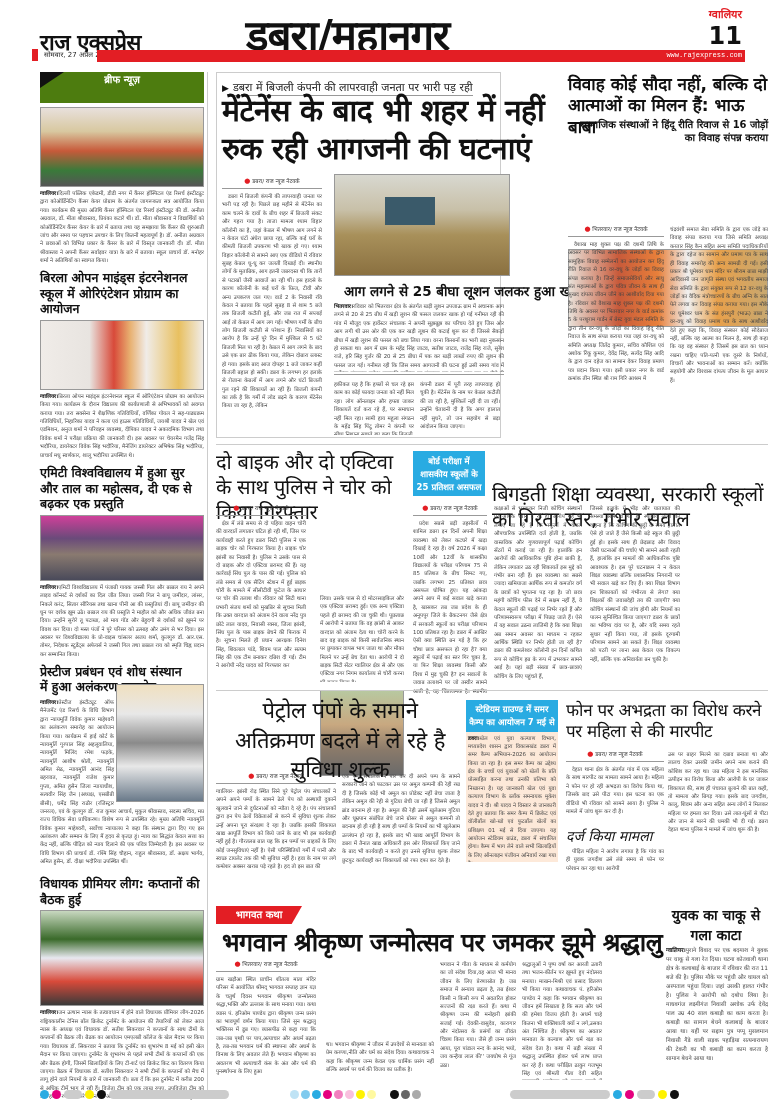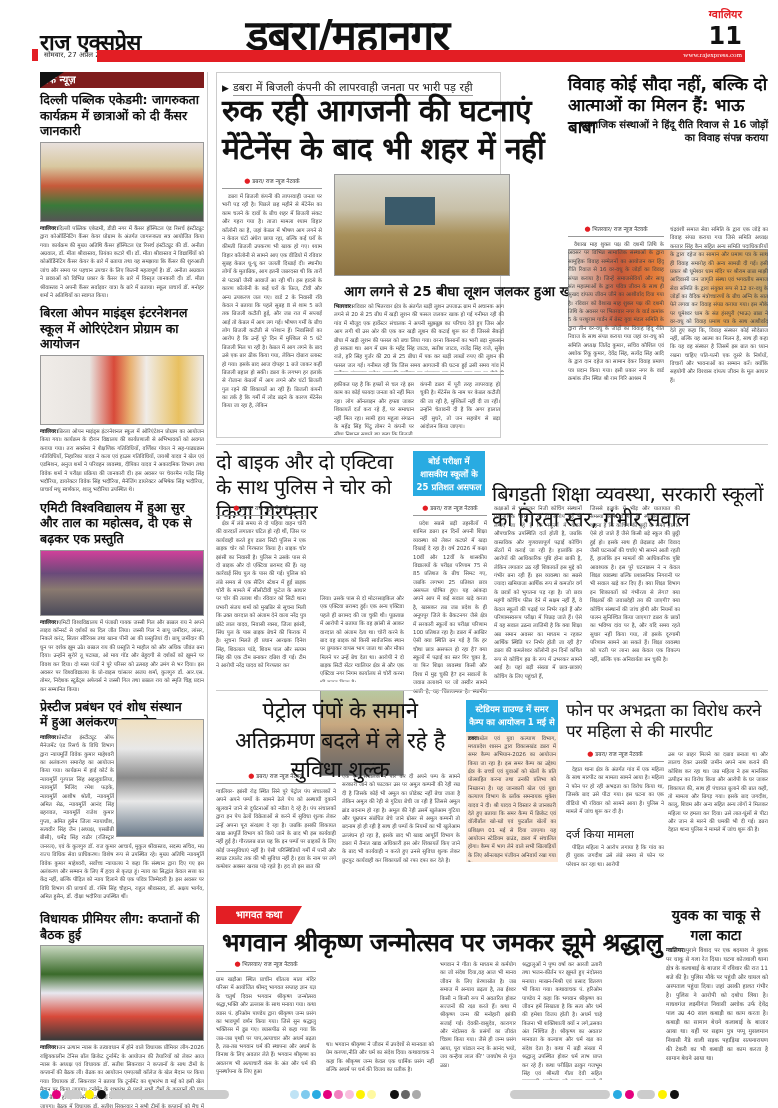--- a/index.html
+++ b/index.html
@@ -3,26 +3,26 @@
 <meta charset="utf-8">
 <style>
   * { box-sizing: border-box; margin: 0; padding: 0; }
   body { width: 778px; height: 1108px; background: #fff; font-family: "DejaVu Sans", sans-serif; color: #222; overflow: hidden; position: relative; }
   .abs { position: absolute; }
   .masthead-brand { left: 40px; top: 26px; font-size: 22px; font-weight: bold; color: #111; letter-spacing: -0.5px; font-family: "DejaVu Serif", serif; }
   .masthead-date-bar { left: 32px; top: 49px; width: 6px; height: 12px; background: #e31e24; }
   .masthead-date { left: 44px; top: 50px; font-size: 7px; color: #222; }
   .masthead-title { left: 246px; top: 5px; font-size: 42px; font-weight: bold; color: #111; letter-spacing: -1px; font-family: "DejaVu Sans", sans-serif; }
   .masthead-redbar { left: 97px; top: 50px; width: 648px; height: 12px; background: #e31e24; }
-  .masthead-url { right: 36px; top: 51px; font-size: 7px; color: #fff; font-family: Liberation Serif, serif; }
+  .masthead-url { right: 36px; top: 51px; font-size: 7px; color: #fff; font-family: Liberation Mono, monospace; }
   .masthead-city { right: 36px; top: 6px; font-size: 11px; color: #e31e24; font-weight: bold; }
   .masthead-page { right: 36px; top: 22px; font-size: 24px; font-weight: bold; color: #111; }
 
   .col-left { left: 40px; top: 72px; width: 164px; }
-  .brief-banner { position: relative; height: 16px; background: #7f1d1d; color: #fff; font-size: 10px; font-weight: bold; text-align: left; line-height: 16px; margin-bottom: 4px; }
+  .brief-banner { position: relative; height: 31px; background: #4d7c0f; color: #fff; font-size: 10px; font-weight: bold; text-align: center; line-height: 16px; margin-bottom: 4px; }
   .brief-banner::before { content: ""; position: absolute; left: 0; top: 0; border-top: 16px solid #111; border-right: 24px solid transparent; }
   .h-left { font-size: 12.5px; font-weight: bold; line-height: 1.25; color: #111; margin: 3px 0 3px 0; }
   .photo { background: #bbb; border: 1px solid #999; margin: 2px 0; position: relative; overflow: hidden; }
   .body-text { font-size: 5.4px; line-height: 1.55; color: #444; text-align: justify; }
   .body-text b { color: #111; }
   .divider-v { background: #ccc; width: 1px; }
 
   .kicker { font-size: 11px; color: #222; border-bottom: 1px solid #999; padding-bottom: 1px; display: inline-block; }
   .kicker-arrow { color: #111; font-size: 9px; margin-right: 4px; }
   .h-main { font-size: 30px; font-weight: bold; line-height: 1.28; color: #111; letter-spacing: -0.5px; }
@@ -47,21 +47,20 @@
 <div class="abs masthead-title">डबरा/महानगर</div>
 <div class="abs masthead-redbar"></div>
 <div class="abs masthead-url">www.rajexpress.com</div>
 <div class="abs masthead-city">ग्वालियर</div>
 <div class="abs masthead-page">11</div>
 
 <div class="abs col-left">
   <div class="brief-banner"><span>ब्रीफ न्यूज़</span></div>
 
   <div>
-    <div class="h-left">दिल्ली पब्लिक एकेडमी: जागरुकता कार्यक्रम में छात्राओं को दी कैंसर जानकारी</div>
     <div class="photo" style="height:80px;background:linear-gradient(180deg,#e8e0dc 0%,#d8c8a0 30%,#c75a3a 55%,#3a7a3a 80%,#555 100%);"></div>
     <div class="body-text" style="height:78px;overflow:hidden;"><b>ग्वालियर।</b><span>दिल्ली पब्लिक एकेडमी, डीडी नगर में कैंसर हॉस्पिटल एंड रिसर्च इंस्टीट्यूट द्वारा कोऑर्डिनेटिंग कैंसर केयर प्रोग्राम के अंतर्गत जागरूकता सत्र आयोजित किया गया। कार्यक्रम की मुख्य अतिथि कैंसर हॉस्पिटल एंड रिसर्च इंस्टीट्यूट की डॉ. अनीता अग्रवाल, डॉ. मीता श्रीवास्तव, प्रियंका कटारे थीं। डॉ. मीता श्रीवास्तव ने विद्यार्थियों को कोऑर्डिनेटिंग कैंसर केयर के बारे में बताया तथा यह समझाया कि कैंसर की शुरुआती जांच और समय पर पहचान उपचार के लिए कितनी महत्वपूर्ण है। डॉ. अनीता अग्रवाल ने छात्राओं को विभिन्न प्रकार के कैंसर के बारे में विस्तृत जानकारी दी। डॉ. मीता श्रीवास्तव ने अपनी कैंसर सर्वाइवर यात्रा के बारे में बताया। स्कूल प्राचार्य डॉ. मनोहर शर्मा ने अतिथियों का स्वागत किया।</span></div>
   </div>
 
   <div>
     <div class="h-left">बिरला ओपन माइंड्स इंटरनेशनल स्कूल में ओरिएंटेशन प्रोग्राम का आयोजन</div>
     <div class="photo" style="height:70px;background:linear-gradient(90deg,#f0ece8 0%,#e8e4e0 30%,#d84a3a 45%,#e8b070 55%,#f0ece8 65%,#e8c060 85%,#f0ece8 100%);"></div>
     <div class="body-text" style="height:70px;overflow:hidden;"><b>ग्वालियर।</b><span>बिरला ओपन माइंड्स इंटरनेशनल स्कूल में ओरिएंटेशन प्रोग्राम का आयोजन किया गया। कार्यक्रम के दौरान विद्यालय की कार्यप्रणाली से अभिभावकों को अवगत कराया गया। तरा सक्सेना ने शैक्षणिक गतिविधियों, वर्णिका गोयल ने सह-पाठ्यक्रम गतिविधियों, निहारिका यादव ने कला एवं हाउस गतिविधियों, जयश्री यादव ने खेल एवं एडमिशन, अनुज शर्मा ने परिवहन व्यवस्था, दीपिका यादव ने अकादमिक विभाग तथा विवेक शर्मा ने परीक्षा प्रक्रिया की जानकारी दी। इस अवसर पर चेयरमैन गजेंद्र सिंह भदौरिया, डायरेक्टर विवेक सिंह भदौरिया, मैनेजिंग डायरेक्टर अभिषेक सिंह भदौरिया, प्राचार्य मधु स्वर्णकार, शालू भदौरिया उपस्थित थे।</span></div>
   </div>
 
@@ -84,22 +83,22 @@
   </div>
 </div>
 
 <div class="abs divider-v" style="left:207px;top:72px;height:1020px;"></div>
 
 <div class="abs" style="left:216px;top:72px;width:285px;border:1px solid #ccc;height:366px;"></div>
 <div class="abs" style="left:222px;top:76px;">
   <span class="kicker-arrow">▶</span><span class="kicker">डबरा में बिजली कंपनी की लापरवाही जनता पर भारी पड़ रही</span>
 </div>
 <div class="abs h-main" style="left:222px;top:92px;width:290px;white-space:nowrap;">
+  <div>मेंटेनेंस के बाद भी शहर में नहीं</div>
   <div>रुक रही आगजनी की घटनाएं</div>
-  <div>मेंटेनेंस के बाद भी शहर में नहीं</div>
 </div>
 <div class="abs" style="left:222px;top:177px;width:100px;">
   <div class="byline"><span class="dot">●</span> <span>डबरा/ राज न्यूज नेटवर्क</span></div>
   <div class="body-text" style="height:255px;overflow:hidden;text-indent:6px;"><span>डबरा में बिजली कंपनी की लापरवाही जनता पर भारी पड़ रही है। पिछले छह महीने से मेंटेनेंस का काम चलने के दावों के बीच शहर में बिजली संकट और गहरा गया है। ताजा मामला श्याम विहार कॉलोनी का है, जहां केबल में भीषण आग लगने से न केवल घंटों अंधेरा छाया रहा, बल्कि कई घरों के कीमती बिजली उपकरण भी खाक हो गए।</span> <span>श्याम विहार कॉलोनी से सामने आए एक वीडियो में रविवार सुबह केबल धू-धू कर जलती दिखाई दी। स्थानीय लोगों के मुताबिक, आग इतनी जबरदस्त थी कि तारों से पटाखों जैसी आवाजें आ रही थीं। इस हादसे के कारण कॉलोनी के कई घरों के फ्रिज, टीवी और अन्य उपकरण जल गए। वार्ड 2 के निवासी रवि केवल ने बताया कि पहले सुबह 8 से शाम 5 बजे तक बिजली कटौती हुई, और जब रात में सप्लाई आई तो केबल में आग लग गई।</span> <span>भीषण गर्मी के बीच लोग बिजली कटौती से परेशान हैं। निवासियों का आरोप है कि उन्हें पूरे दिन में मुश्किल से 5 घंटे बिजली मिल पा रही है। केबल में आग लगने के बाद उसे एक बार ठीक किया गया, लेकिन दोबारा ब्लास्ट हो गया।</span> <span>इसके बाद आज दोपहर 1 बजे जाकर कहीं बिजली बहाल हो सकी। डबरा के लगभग हर इलाके से रोजाना केबलों में आग लगने और घंटों बिजली गुल रहने की शिकायतें आ रही हैं। बिजली कंपनी का तर्क है कि गर्मी में लोड बढ़ने के कारण मेंटेनेंस किया जा रहा है, लेकिन</span></div>
 </div>
 <div class="abs photo" style="left:334px;top:172px;width:176px;height:102px;background:linear-gradient(180deg,#d8d8d0 0%,#c8c0a8 35%,#a8905a 60%,#8a7040 100%);">
   <div style="position:absolute;left:50px;top:22px;width:50px;height:28px;background:#3a5a6a;"></div>
 </div>
 <div class="abs h-sub" style="left:344px;top:282px;white-space:nowrap;">आग लगने से 25 बीघा लूशन जलकर हुआ खाक</div>
 <div class="abs body-text" style="left:334px;top:302px;width:170px;height:70px;overflow:hidden;"><b>भितरवार।</b><span>रविवार को भितरवार क्षेत्र के अंतर्गत खड़ी लूशन उपजाऊ ग्राम में अचानक आग लगने से 20 से 25 बीघ में खड़ी लूशन की फसल जलकर खाक हो गई गनीमत रही की गांव में मौजूद एक हार्वेस्टर संचालक ने अपनी सूझबूझ का परिचय देते हुए जिस ओर आग लगी थी उस ओर की एक कर खड़ी लूशन की कटाई शुरू कर दी जिससे सैकड़ों बीघा में खड़ी लूशन की फसल को बचा लिया गया। वरना किसानों का भारी बड़ा नुकसान हो सकता था। आग में ग्राम के महेंद्र सिंह जाटव, सतीश जाटव, राजेंद्र सिंह राजे, सुरेश राजे, हरि सिंह गुर्जर की 20 से 25 बीघा में पक कर खड़ी लाखों रुपए की लूशन की फसल जल गई। गनीमत रही कि जिस समय आगजनी की घटना हुई उसी समय गांव में हार्वेस्टर संचालक राकेश प्रजापति हार्वेस्टर का संचालन कर कसल काट रहा था जैसे ही उसको सूचना लगी तो वह तत्काल आग लगने वाले क्षेत्र में पहुंच गया और उसने खेत में खड़ी लूशन की फसल की हार्वेस्टिंग शुरू कर दी। जिससे ग्राम के अन्य किसानों की फसल को आग की चपेट में आने से बचा लिया, नहीं तो ग्राम के दर्जनों किसानों की लाखों रुपए की फसल भी जल सकती थी।</span></div>
@@ -139,29 +138,29 @@
 <div class="abs" style="left:216px;top:690px;width:552px;height:1px;background:#ccc;"></div>
 
 <div class="abs h-mid-bold" style="left:220px;top:696px;width:240px;font-size:22px;font-weight:normal;text-align:center;line-height:1.35;">पेट्रोल पंपों के समाने अतिक्रमण बदले में ले रहे है सुविधा शुल्क</div>
 <div class="abs" style="left:216px;top:772px;width:120px;">
   <div class="byline"><span class="dot">●</span> <span>डबरा/ राज न्यूज नेटवर्क</span></div>
   <div class="body-text" style="height:96px;overflow:hidden;">ग्वालियर- झांसी रोड़ स्थित सिने पुरे पेट्रोल पंप संचालकों ने अपने अपने पम्पों के सामने ठेले पेप को अस्थायी दुकानें खुलवाने जाने से दुर्घटनाओं को न्यौता दे रहे है। पंप संचालकों द्वारा इन पेप ठेलों विक्रेताओं से करने में सुविधा शुल्क लेकर उन्हें अपना पूरा संरक्षण दे रहा है। जबकि इसकी शिकायत खाद्य आपूर्ति विभाग को किये जाने के बाद भी इस कार्यवाही नहीं हुई है। गौरतलब बात यह कि इन पम्पों पर ग्राहकों के लिए कोई जनसुविधाएं नहीं है। ऐसी परिस्थितियों गर्मी में पानी और स्वच्छ टायलेट तक की भी सुविधा नहीं है। हवा के नाम पर लगे कम्प्रेशर अक्सर खराब पड़े रहते है। हद तो इस बात की</div>
 </div>
 <div class="abs body-text" style="left:342px;top:772px;width:118px;height:106px;overflow:hidden;">एक पम्प संचालक ने पार कर दी अपने पम्प के सामने सरकारी जाने को फाटकर उस पर अमूल कम्पनी की रेही रख दी है जिसके कोई भी अमूल का प्रोडेक्ट नहीं बेचा जाता है लेकिन अमूल की रेही से गुटिया बेची जा रही है जिससे अमूल ब्रांड बदनाम हो रहा है। अमूल की रेही उसमें खुलेआम गुटिया और धूम्रपान संबंधित बेचे जाने ग्रोसर से अमूल कम्पनी तो बदनाम हो ही रही है साथ ही पम्पों के नियमों का भी खुलेआम उल्लंघन हो रहा है, इसके बाद भी खाद्य आपूर्ति विभाग के डबरा में तैनात खाद्य अधिकारी इस ओर शिकायतें किए जाने के बाद भी कार्यवाही न करते हुए उनसे सुविधा शुल्क लेकर छुटपुट कार्यवाही कर शिकायतों को रफा दफा कर देते है।</div>
 
 <div class="abs" style="left:466px;top:700px;width:92px;height:178px;">
-  <div class="bluebox" style="font-size:8.5px;padding:3px;">स्टेडियम ग्राउण्ड में समर कैम्प का आयोजन 1 मई से</div>
+  <div class="bluebox" style="font-size:8.5px;padding:3px;">स्टेडियम ग्राउण्ड में समर कैम्प का आयोजन 7 मई से</div>
   <div class="peachbox body-text" style="height:130px;overflow:hidden;padding:2px;"><b>डबरा।</b><span>खेल एवं युवा कल्याण विभाग, मध्यप्रदेश शासन द्वारा विकासखंड डबरा में समर कैम्प अभियान-2026 का आयोजन किया जा रहा है। इस समर कैम्प का उद्देश्य क्षेत्र के बच्चों एवं युवाओं को खेलों के प्रति प्रोत्साहित करना तथा उनकी प्रतिभा को निखारना है। यह जानकारी खेल एवं युवा कल्याण विभाग के ब्लॉक समन्वयक मुकेश यादव ने दी। श्री यादव ने विस्तार से जानकारी देते हुए बताया कि समर कैम्प में क्रिकेट एवं वॉलीबॉल खो-खो एवं फुटबॉल खेलों का प्रशिक्षण 01 मई से दिया जाएगा। यह आयोजन स्टेडियम ग्राउंड, डबरा में संचालित होगा। कैम्प में भाग लेने वाले सभी खिलाड़ियों के लिए ऑनलाइन पंजीयन अनिवार्य रखा गया है।</span></div>
 </div>
 
 <div class="abs h-mid" style="left:566px;top:700px;width:206px;font-size:17px;">फोन पर अभद्रता का विरोध करने पर महिला से की मारपीट</div>
 <div class="abs" style="left:566px;top:750px;width:98px;">
   <div class="byline"><span class="dot">●</span> <span>डबरा/ राज न्यूज नेटवर्क</span></div>
   <div class="body-text" style="height:58px;overflow:hidden;text-indent:6px;">देहात थाना क्षेत्र के अंतर्गत गांव में एक महिला के साथ मारपीट का मामला सामने आया है। महिला ने फोन पर हो रही अभद्रता का विरोध किया था, जिसके बाद उसे पीटा गया। इस घटना का एक वीडियो भी रविवार को सामने आया है। पुलिस ने मामले में जांच शुरू कर दी है।</div>
-  <div style="font-size:11px;color:#111;margin:3px 0 2px;">दर्ज किया मामला</div>
+  <div style="font-size:14px;color:#111;margin:3px 0 2px;font-style:italic;">दर्ज किया मामला</div>
   <div class="body-text" style="height:30px;overflow:hidden;text-indent:6px;">पीड़ित महिला ने आरोप लगाया है कि गांव का ही युवक जगदीश उसे लंबे समय से फोन पर परेशान कर रहा था। आरोपी</div>
 </div>
 <div class="abs body-text" style="left:668px;top:750px;width:100px;height:130px;overflow:hidden;">उस पर बाहर मिलने का दबाव बनाता था और लालच देकर उसकी जमीन अपने नाम कराने की कोशिश कर रहा था। जब महिला ने इस मानसिक उत्पीड़न का विरोध किया और आरोपी के घर जाकर शिकायत की, साथ ही पंचायत बुलाने की बात कही, तो मामला और बिगड़ गया। इसके बाद जगदीश, कालू, शिवम और अन्य सहित अन्य लोगों ने मिलकर महिला पर हमला कर दिया। उसे लात-घूंसों से पीटा और जान से मारने की धमकी भी दी गई। डबरा देहात थाना पुलिस ने मामले में जांच शुरू की है।</div>
 
 <div class="abs" style="left:216px;top:906px;width:388px;height:18px;display:flex;">
   <div class="bhagwat-tag" style="width:86px;height:18px;line-height:18px;font-size:10px;clip-path:polygon(0 0,100% 0,88% 100%,0 100%);">भागवत कथा</div>
 </div>
 <div class="abs" style="left:222px;top:924px;font-size:25px;font-weight:bold;color:#111;letter-spacing:-0.5px;white-space:nowrap;">भगवान श्रीकृष्ण जन्मोत्सव पर जमकर झूमे श्रद्धालु</div>
 <div class="abs" style="left:216px;top:960px;width:100px;">
   <div class="byline"><span class="dot">●</span> <span>भितरवार/ राज न्यूज नेटवर्क</span></div>

